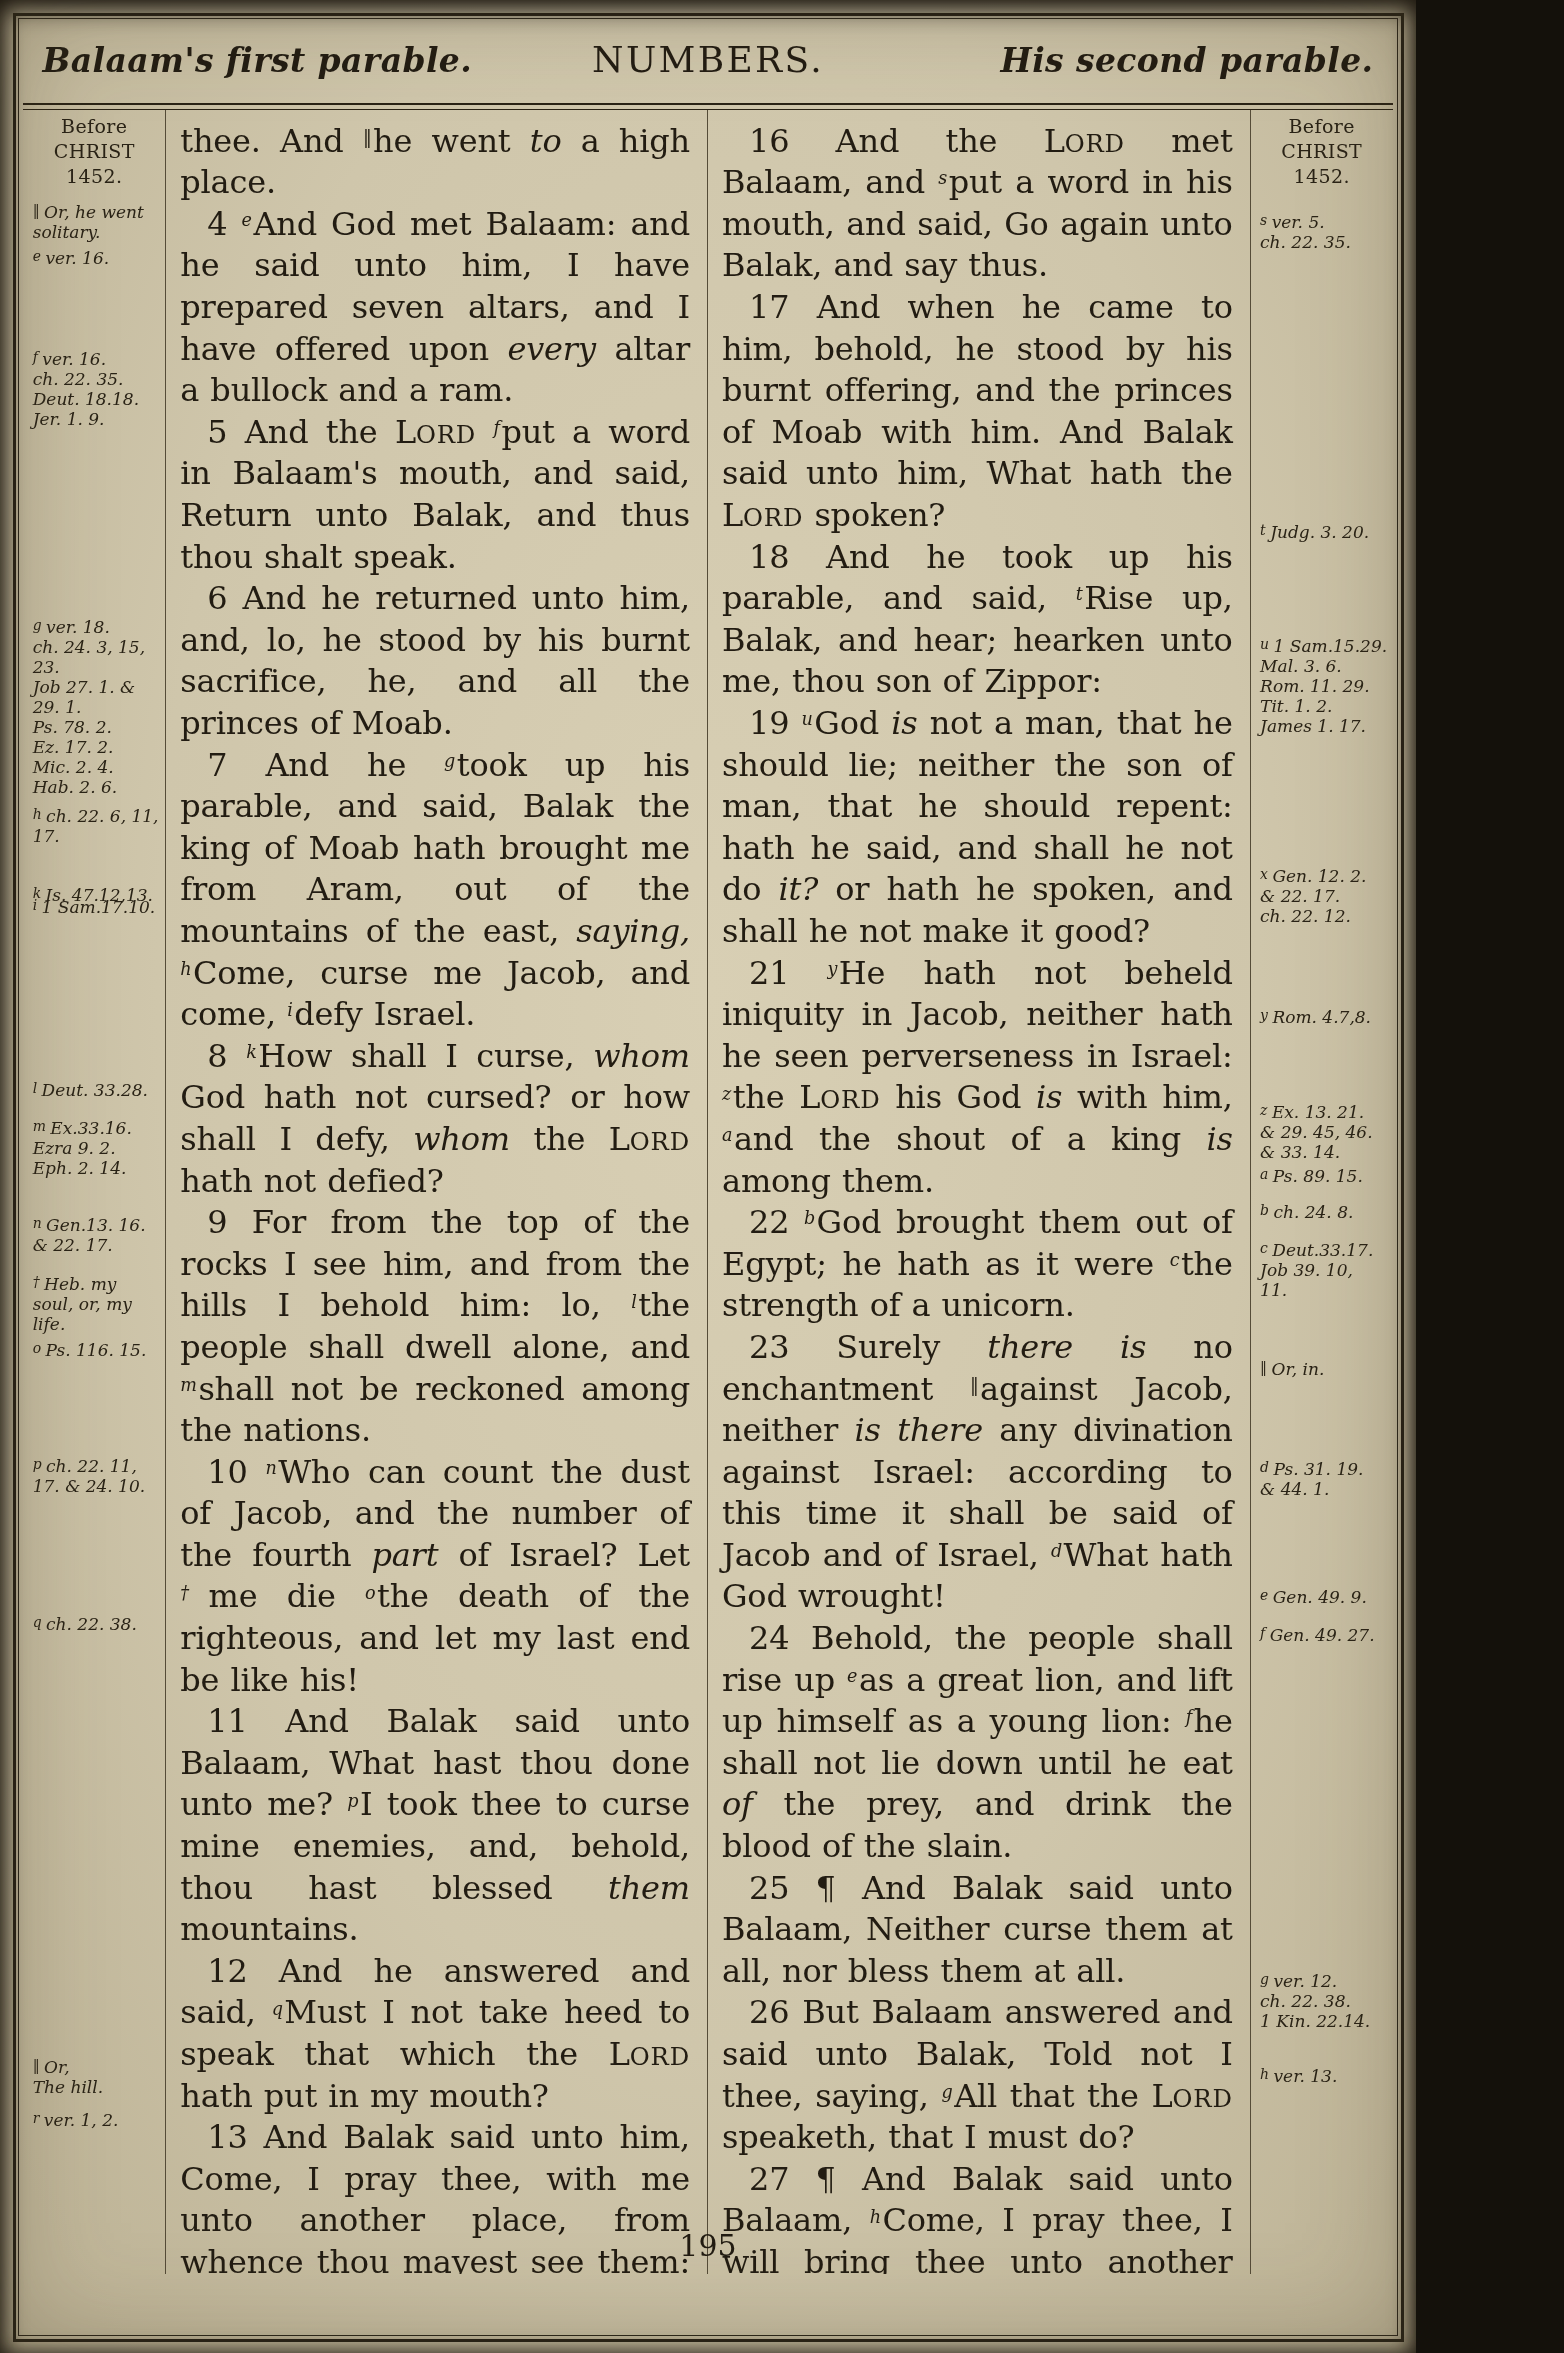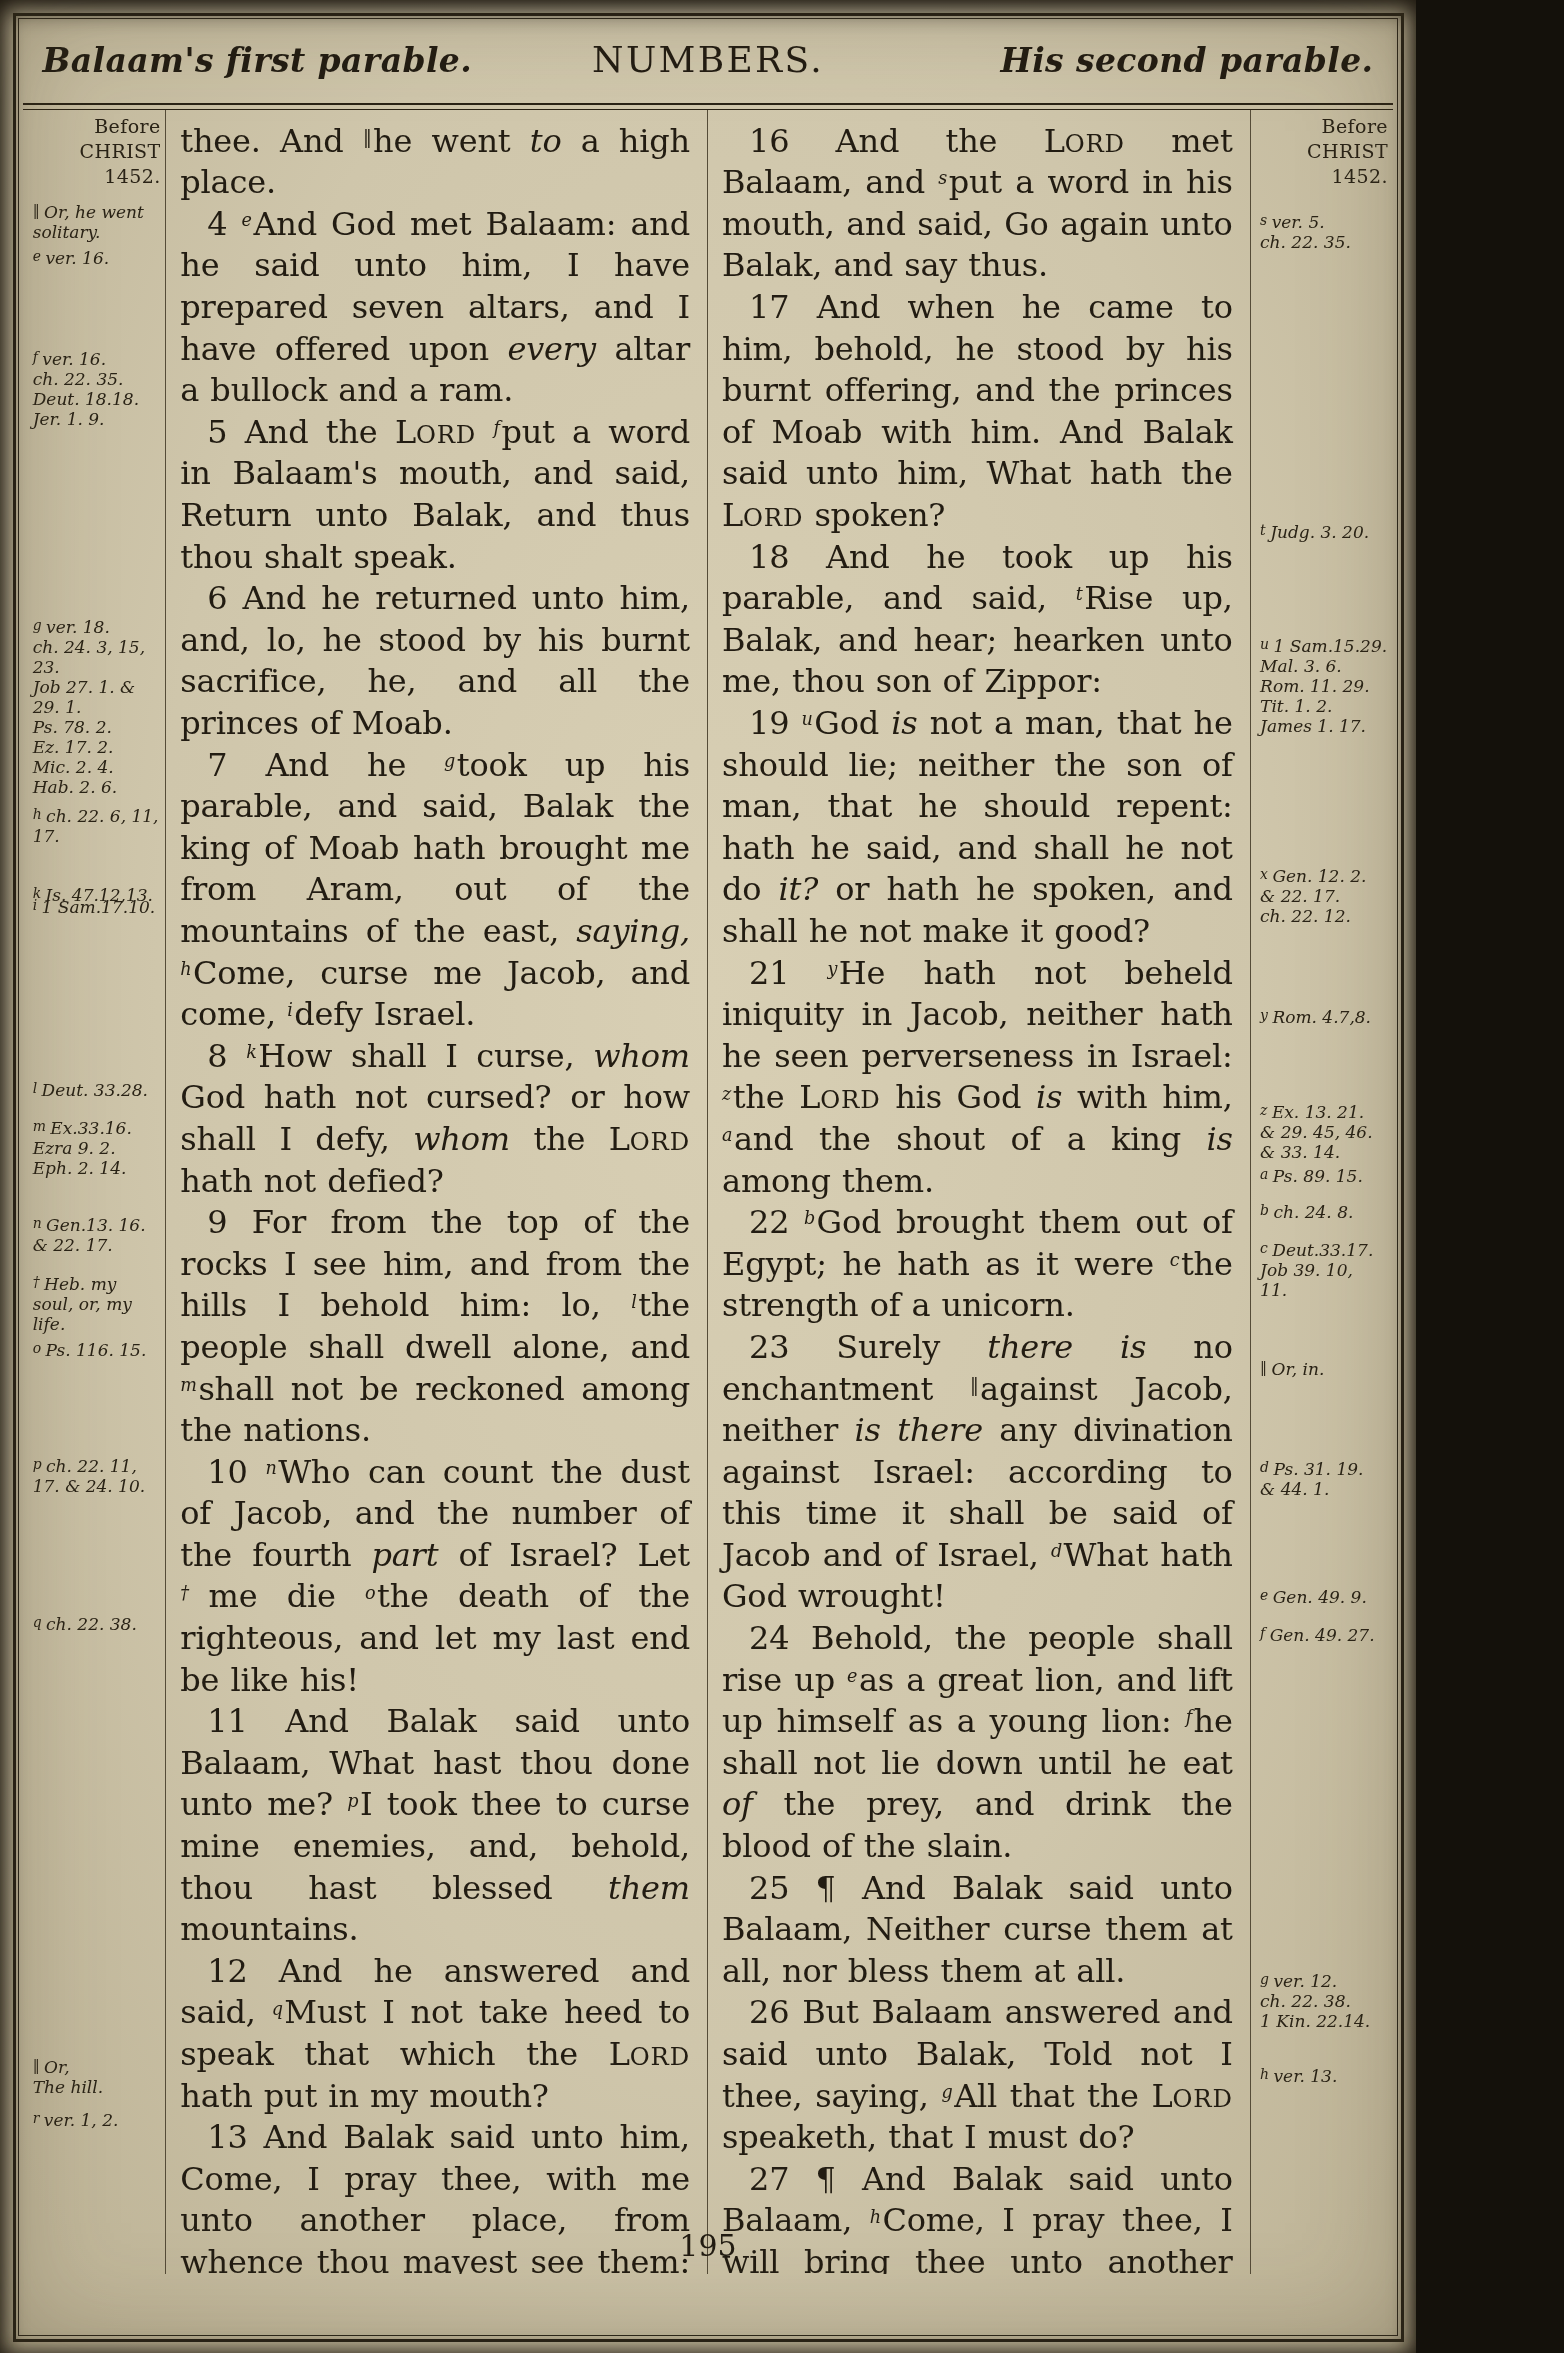--- a/index.html
+++ b/index.html
@@ -127,21 +127,21 @@
     font-style: italic;
     font-size: 0.82em;
     line-height: 0;
     vertical-align: 0.25em;
   }
   .note .note-text { white-space: pre-line; }
   .note.or .note-text { font-style: italic; }
   .note.christ {
     left: 4.7px;
     right: 4.7px;
-    text-align: right;
+    text-align: center;
     font-size: 19px;
     line-height: 1.3;
     letter-spacing: 0.4px;
   }
   .pagenum {
     position: absolute;
     bottom: 11px;
     left: 0;
     right: 0;
     text-align: center;

